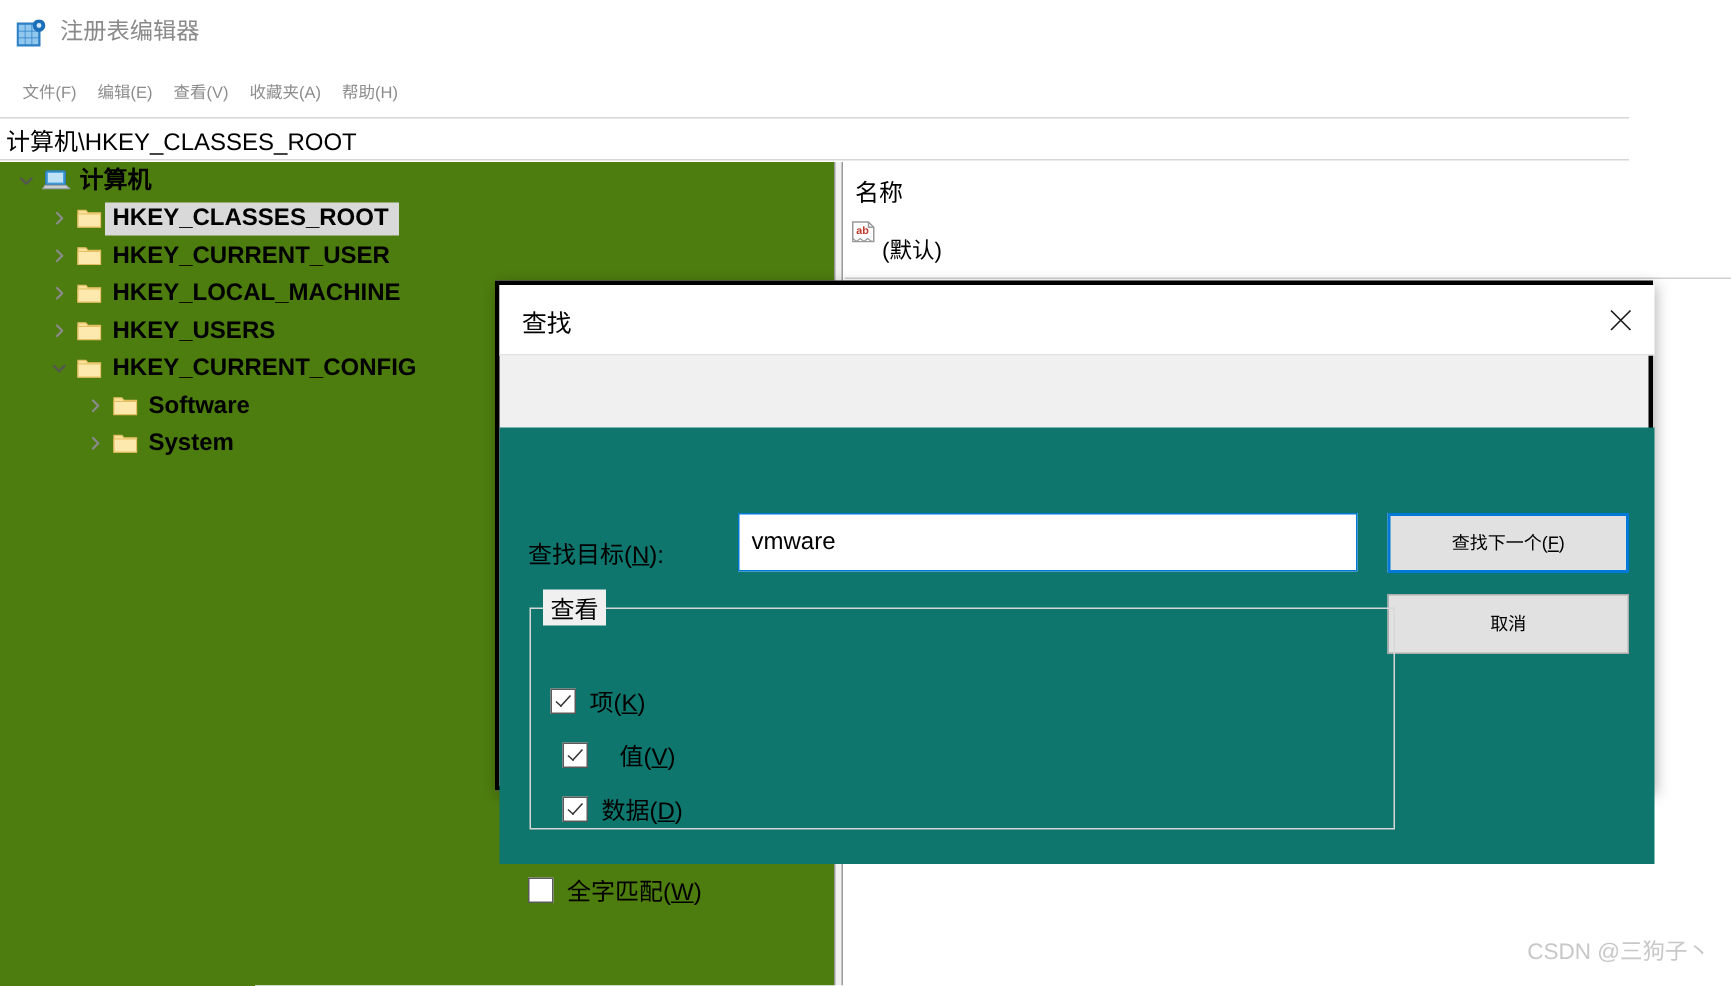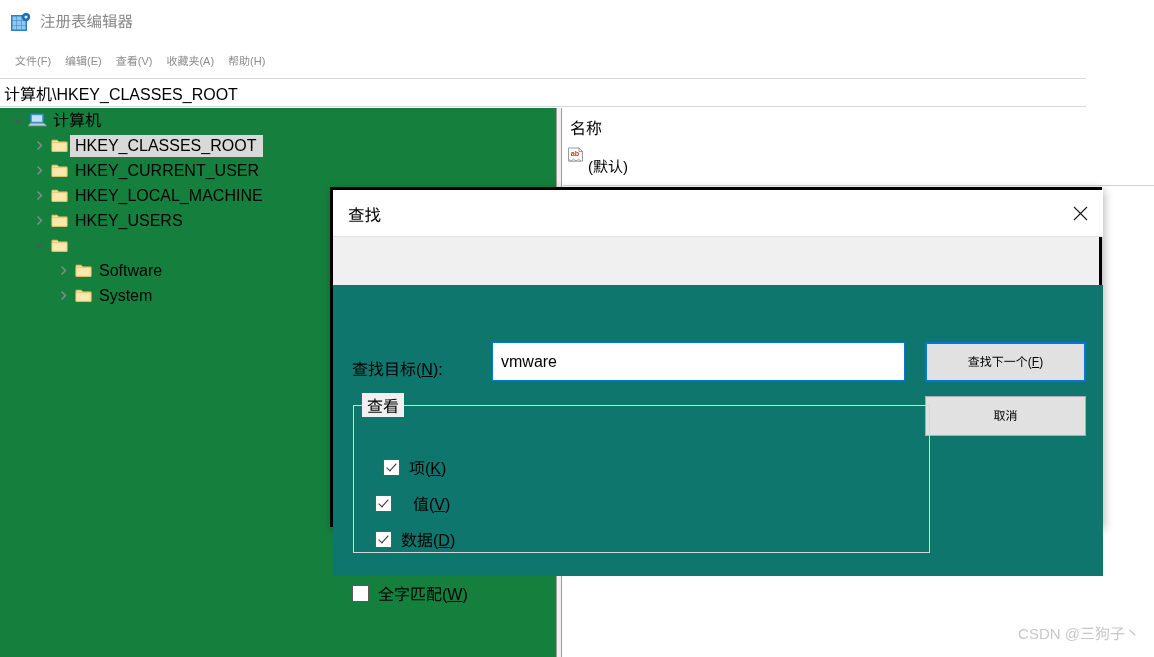--- a/index.html
+++ b/index.html
@@ -88,22 +88,23 @@
     height: 549px;
     background: #ffffff;
   }
 
   
   #tree-pane {
     position: absolute;
     left: 0; top: 0;
     width: 556px;
     height: 549px;
-    background: #15803d;
+    background: #4d7c0f;
     overflow: hidden;
+    font-weight: bold;
   }
   .tree-row {
     position: relative;
     height: 25px;
     display: flex;
     align-items: center;
     white-space: nowrap;
     cursor: default;
   }
   .tree-chevron {
@@ -331,21 +332,21 @@
     content: "";
     position: absolute;
     left: 5px; top: 1px;
     width: 4px; height: 9px;
     border: solid #333333;
     border-width: 0 1.6px 1.6px 0;
     transform: rotate(42deg);
   }
   .cb-label { font-size: 16px; color: #000000; }
 
-  #cb-key   { left: 50px; top: 170px; }
+  #cb-key   { left: 34px; top: 170px; }
   #cb-value { left: 42px; top: 206px; gap: 12px; }
   #cb-data  { left: 42px; top: 242px; }
   #cb-whole { left: 19px; top: 296px; }
 
   .mnemonic { text-decoration: underline; }
 
   
   #watermark {
     position: absolute;
     right: 14px; bottom: 14px;
@@ -475,20 +476,21 @@
         <svg width="11" height="11" viewBox="0 0 11 11">
             <path d="M2 4 L5.5 7.5 L9 4" fill="none" stroke="#555" stroke-width="1.5" stroke-linecap="round" stroke-linejoin="round"></path>
           </svg>
       </span>
       <span class="tree-icon">
         <svg width="17" height="15" viewBox="0 0 17 15">
             <path d="M1 2.2 h5.2 l1.5 1.7 H16 v9.4 H1 Z" fill="#fbe09a" stroke="#e4bf63" stroke-width="0.9"></path>
             <path d="M1 4.6 h15 v8.7 H1 Z" fill="#fde8ad" stroke="#e4bf63" stroke-width="0.7"></path>
           </svg>
       </span>
+      <span class="tree-label">HKEY_CURRENT_CONFIG</span>
     </div>
 
     <div class="tree-row" style="padding-left:54px;">
       <span class="tree-chevron">
         <svg width="11" height="11" viewBox="0 0 11 11">
             <path d="M4 2 L7.5 5.5 L4 9" fill="none" stroke="#8a8a8a" stroke-width="1.5" stroke-linecap="round" stroke-linejoin="round"></path>
           </svg>
       </span>
       <span class="tree-icon">
         <svg width="17" height="15" viewBox="0 0 17 15">

